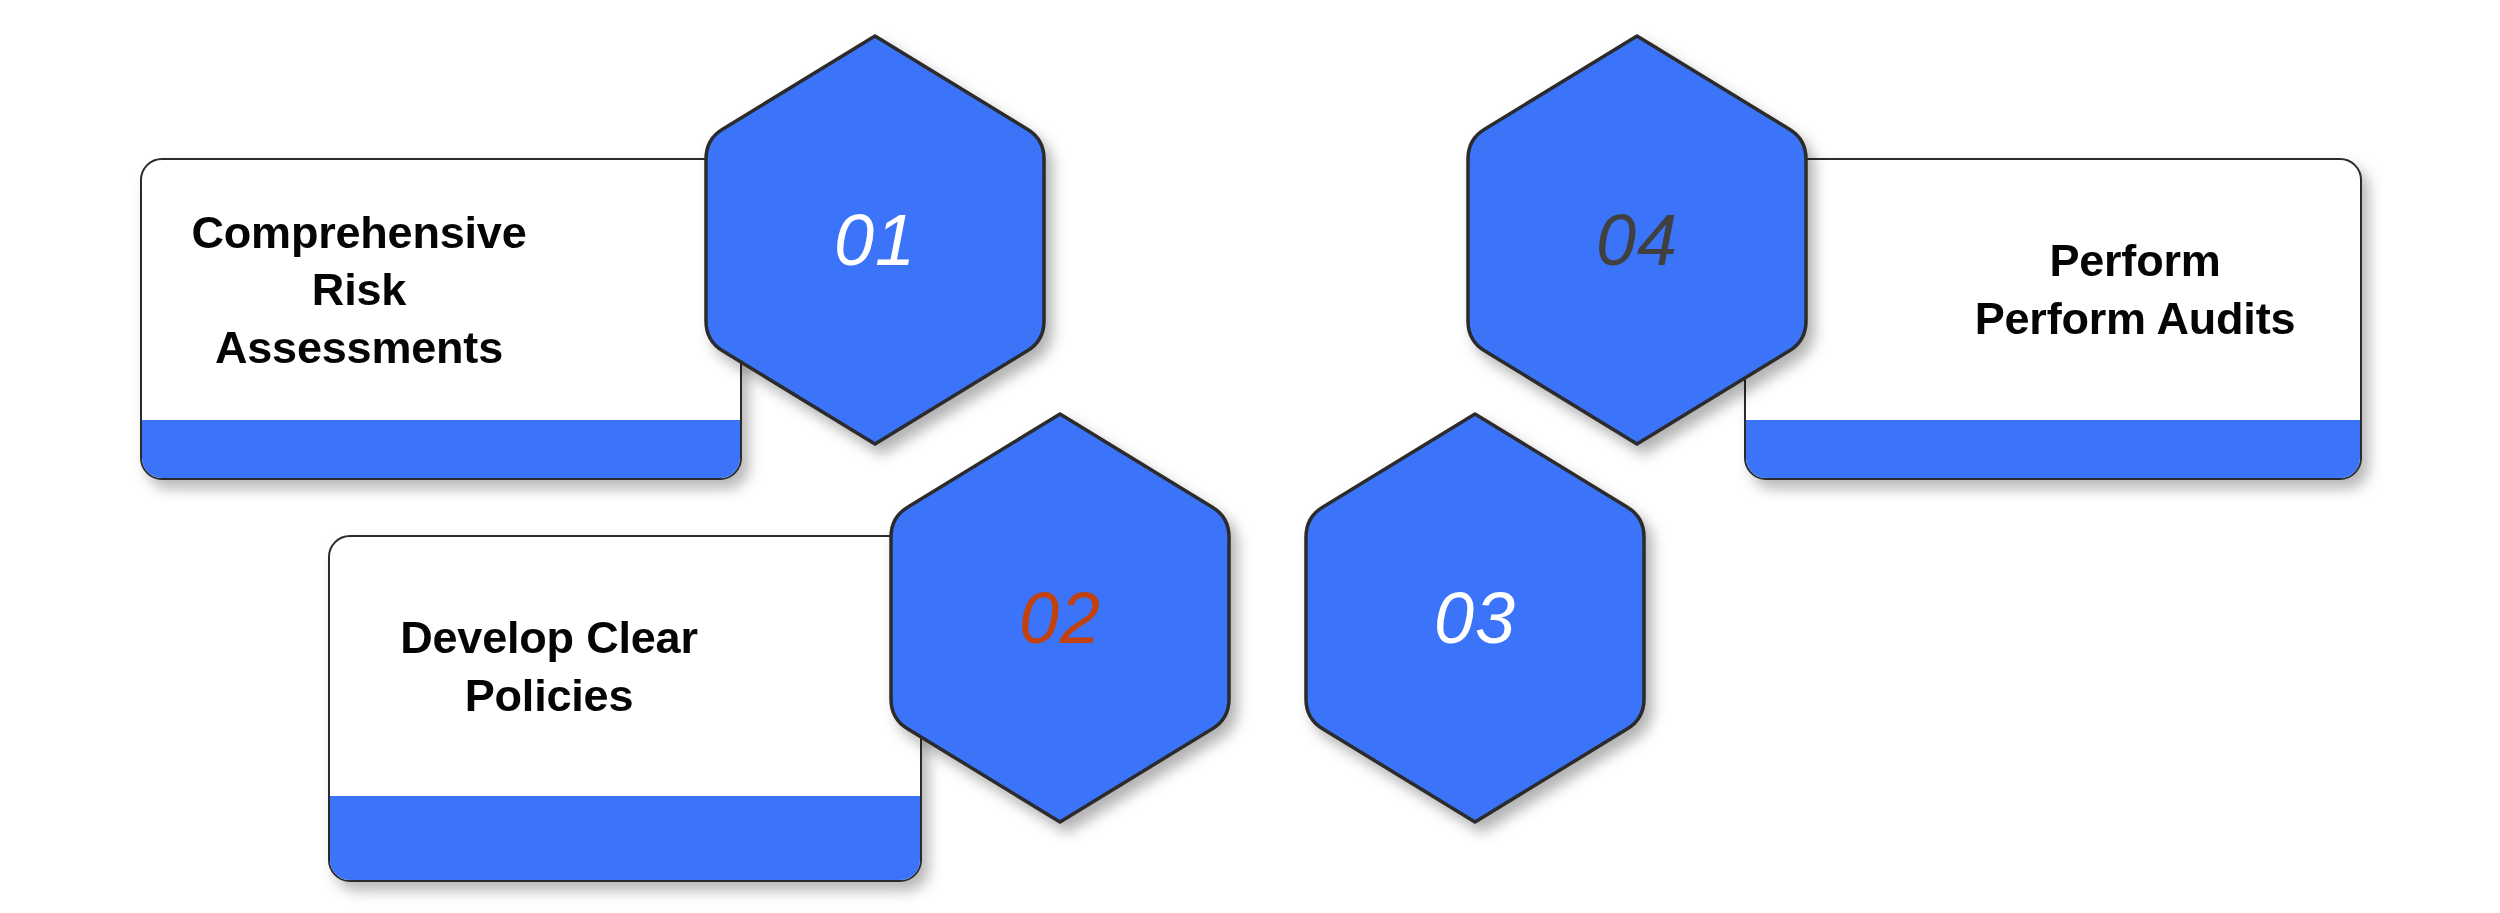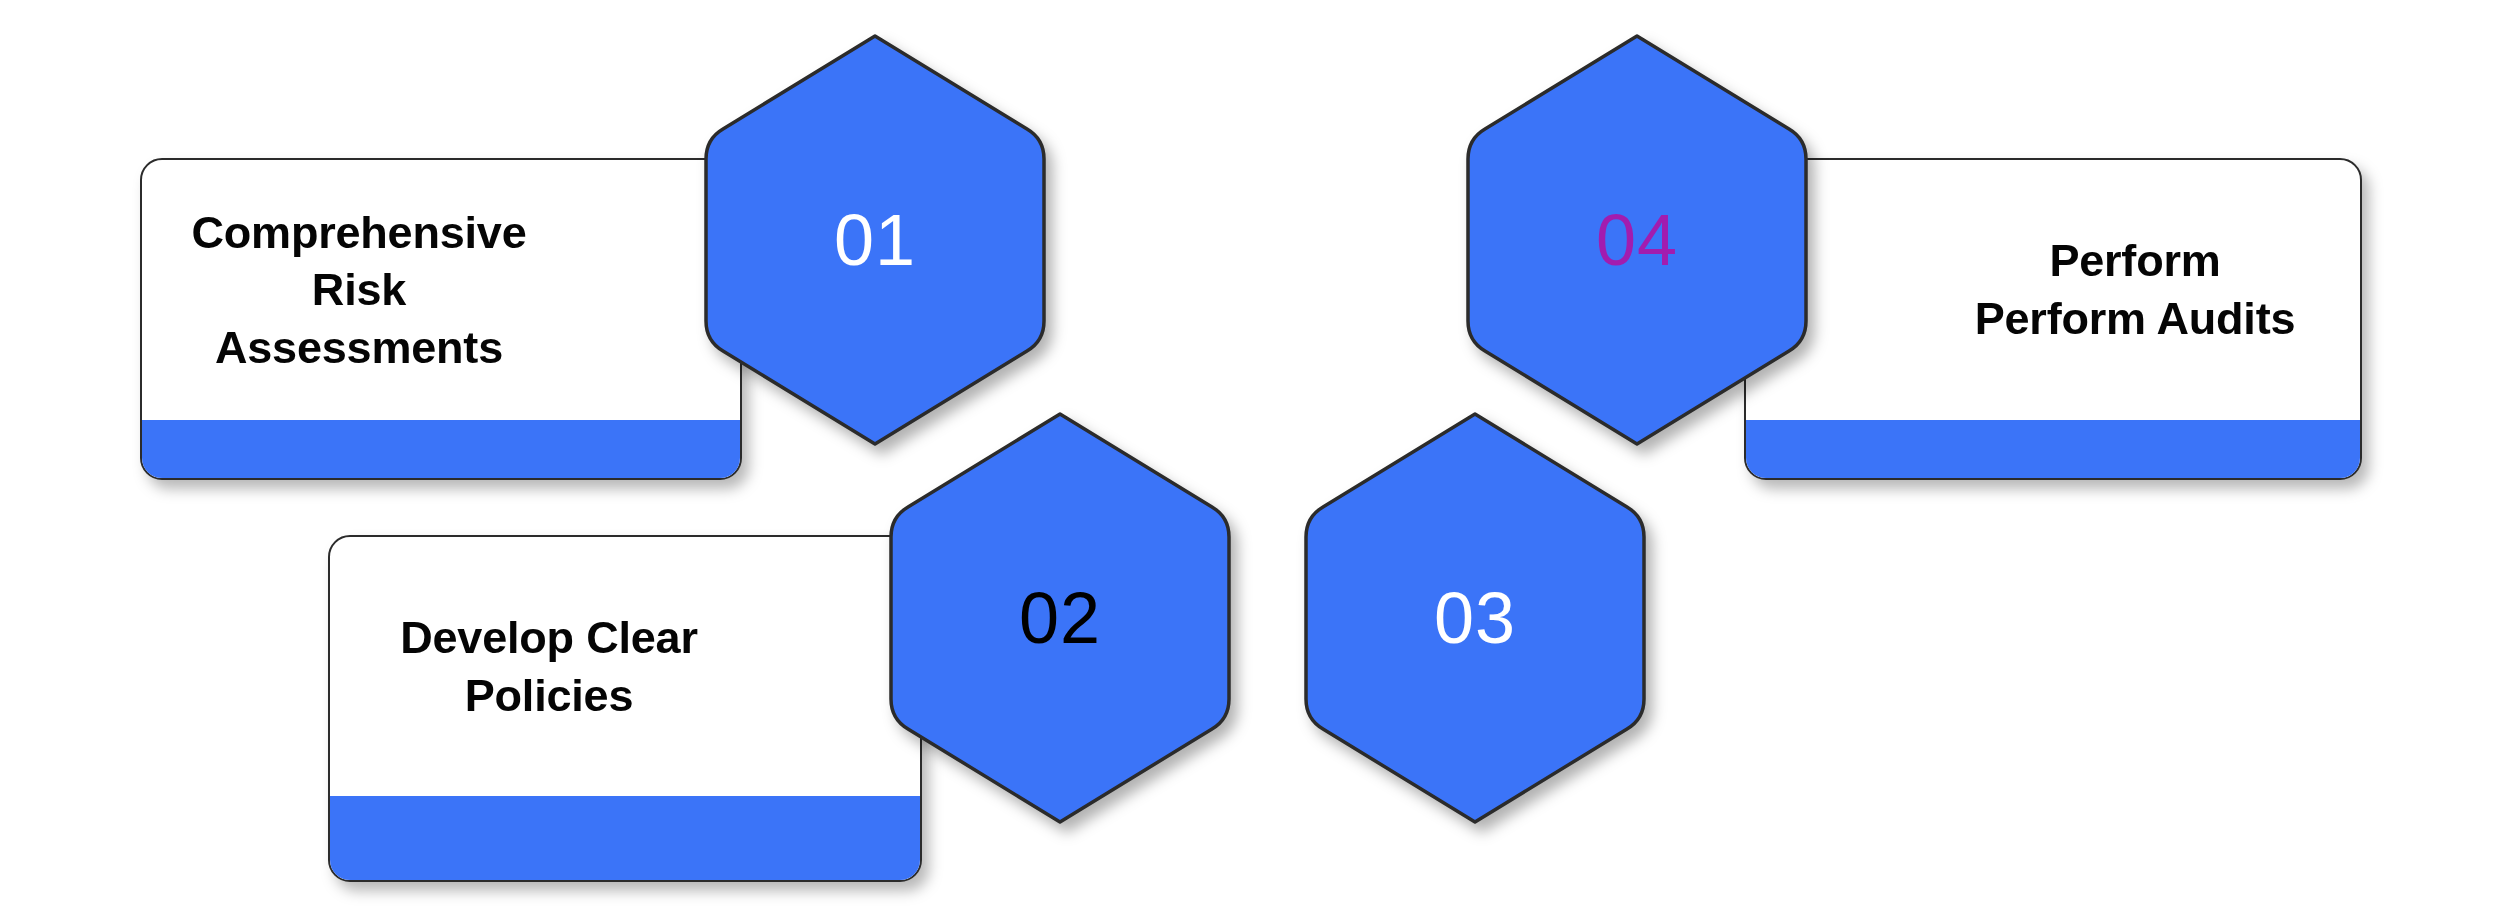--- a/index.html
+++ b/index.html
@@ -56,20 +56,21 @@
 
   
   .card-body.push-left  { justify-content: center; padding-right: 190px; }
   .card-body.push-right { justify-content: center; padding-left: 190px; }
 
   
   .hex {
     position: absolute;
     z-index: 5;
     filter: drop-shadow(7px 9px 7px rgba(0,0,0,0.30));
+    font-style: italic;
   }
   .hex svg { display: block; overflow: visible; }
   .hex-label {
     position: absolute;
     inset: 0;
     display: flex;
     align-items: center;
     justify-content: center;
     color: #ffffff;
     font-size: 72px;
@@ -148,21 +149,21 @@
                Q 344 109 344 129
                L 344 291
                Q 344 311 327 321
                L 175 414
                L 23 321
                Q 6 311 6 291
                L 6 129
                Q 6 109 23 99
                Z" fill="#3b74f8" stroke="#2b2b2b" stroke-width="3.5" stroke-linejoin="round"></path>
     </svg>
-    <div class="hex-label" style="color: #000000;">02</div>
+    <div class="hex-label" style="color: #c2410c;">02</div>
   </div>
 
   <div class="hex" id="hex-3">
     <svg viewBox="0 0 350 420" width="350" height="420" aria-hidden="true">
       <path d="M 175 6
                L 327 99
                Q 344 109 344 129
                L 344 291
                Q 344 311 327 321
                L 175 414
@@ -182,16 +183,16 @@
                Q 344 109 344 129
                L 344 291
                Q 344 311 327 321
                L 175 414
                L 23 321
                Q 6 311 6 291
                L 6 129
                Q 6 109 23 99
                Z" fill="#3b74f8" stroke="#2b2b2b" stroke-width="3.5" stroke-linejoin="round"></path>
     </svg>
-    <div class="hex-label" style="color: #a21caf;">04</div>
+    <div class="hex-label" style="color: #404040;">04</div>
   </div>
 
 </div>
 
 </body></html>

